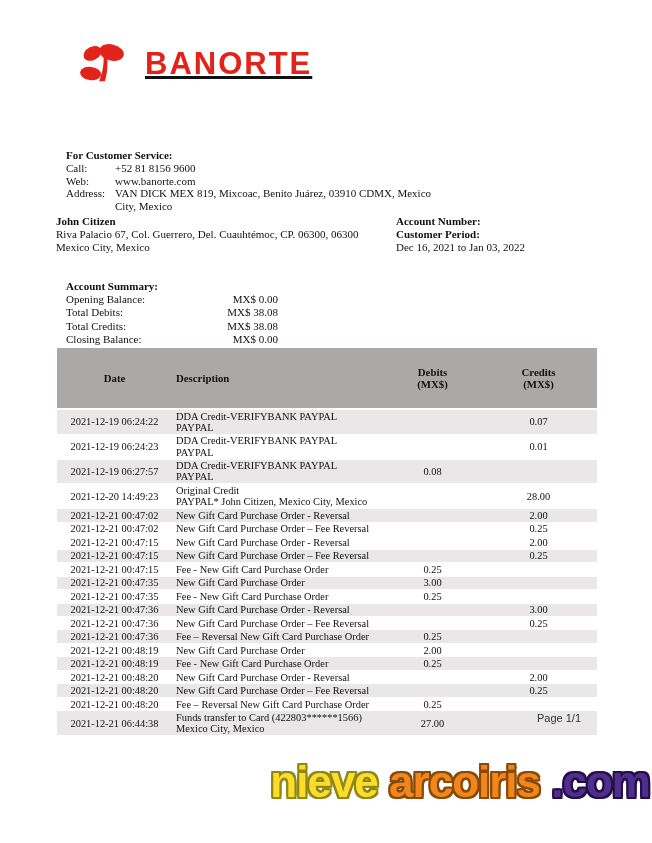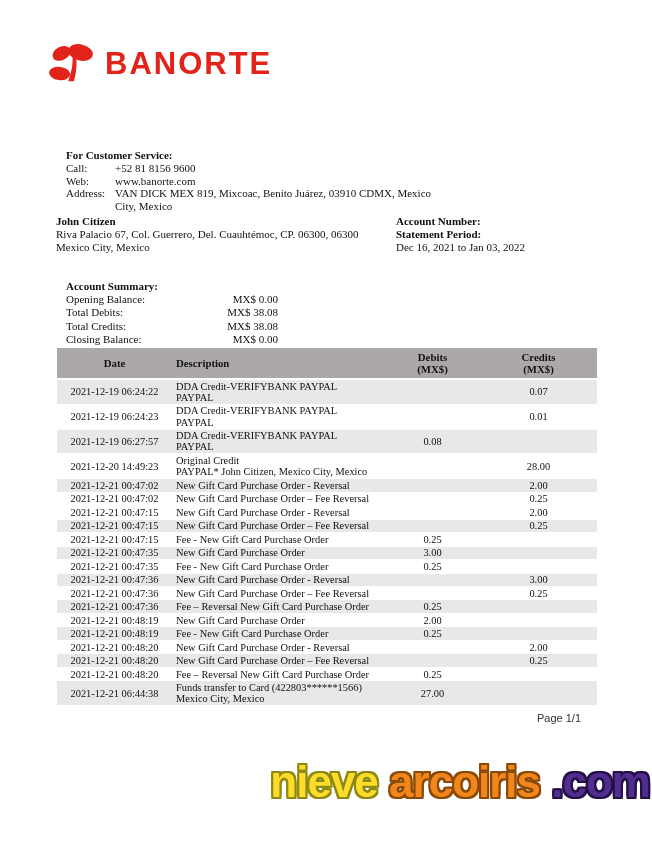--- a/index.html
+++ b/index.html
@@ -1,19 +1,19 @@
 <!DOCTYPE html>
 <html><head>
 <meta charset="utf-8">
 <style>
   html,body{margin:0;padding:0;background:#fff;}
   .page{position:relative;width:652px;height:843px;background:#fff;overflow:hidden;
         font-family:"Liberation Serif",serif;color:#111;font-size:11px;}
   
-  .logo{position:absolute;left:49px;top:42px;display:flex;align-items:center;gap:10px;}
+  .logo{position:absolute;left:80px;top:42px;display:flex;align-items:center;gap:19px;text-decoration:underline;}
   .logo svg{display:block;}
   .wordmark{font-family:"Liberation Sans",sans-serif;font-weight:bold;font-size:31px;
             letter-spacing:2px;color:#E2231A;line-height:1;}
   
   .cs{position:absolute;left:66px;top:149px;line-height:12.8px;}
   .cs .title{font-weight:bold;}
   .cs-row{display:flex;}
   .cs-row .lbl{width:49px;flex:0 0 49px;}
   .cs-row .val{width:332px;font-family:Liberation Serif, serif;}
   
@@ -23,21 +23,21 @@
   .acctinfo .lbl{font-weight:bold;}
   
   .summary{position:absolute;left:66px;top:280px;width:212px;line-height:13.2px;}
   .summary .title{font-weight:bold;}
   .sum-row{display:flex;justify-content:space-between;}
   
   .txn{position:absolute;left:57px;top:348px;width:540px;}
   table{border-collapse:collapse;table-layout:fixed;width:540px;font-size:10.4px;}
   col.c-date{width:115px;} col.c-desc{width:213px;} col.c-deb{width:95px;} col.c-cred{width:117px;}
   thead th{background:#ACA8A8;font-weight:bold;font-size:10.8px;height:30px;
-           vertical-align:middle;padding:0;border-bottom:2px solid #fff;}
+           vertical-align:middle;padding:15px;border-bottom:2px solid #fff;}
   th.h-date,th.h-deb,th.h-cred{text-align:center;}
   th.h-desc{text-align:left;padding-left:4px;}
   tbody td{padding:0.6px 0;line-height:11.3px;vertical-align:middle;border-bottom:1px solid #fff;}
   td.t-date{text-align:center;}
   td.t-desc{text-align:left;padding-left:4px;margin-left:22px;}
   td.t-deb,td.t-cred{text-align:center;}
   tr.shaded td{background:#E9E7E7;}
   
   .pagenum{position:absolute;left:537px;top:712px;font-family:"Liberation Sans",sans-serif;
            font-size:11px;color:#333;}
@@ -84,21 +84,21 @@
 
   </div>
 
   <div class="holder">
     <div class="name">John Citizen</div>
     <div>Riva Palacio 67, Col. Guerrero, Del. Cuauhtémoc, CP. 06300, 06300 Mexico City, Mexico</div>
   </div>
 
   <div class="acctinfo">
     <div class="lbl">Account Number:</div>
-    <div class="lbl">Statement Period:</div>
+    <div class="lbl">Customer Period:</div>
     <div>Dec 16, 2021 to Jan 03, 2022</div>
   </div>
 
   <div class="summary">
     <div class="title">Account Summary:</div>
 
       <div class="sum-row">
         <span>Opening Balance:</span>
         <span>MX$ 0.00</span>
       </div>

